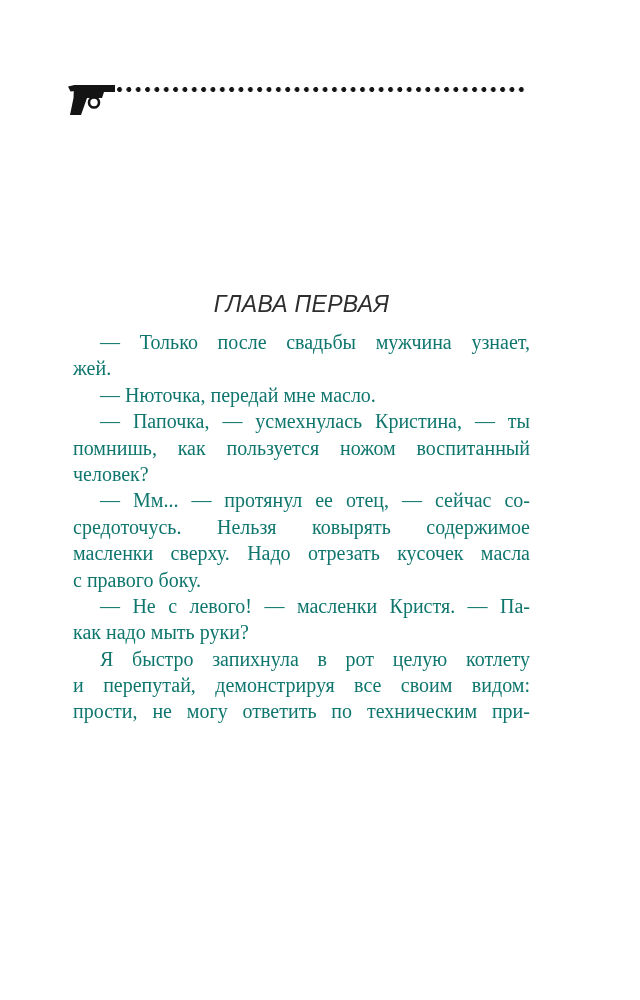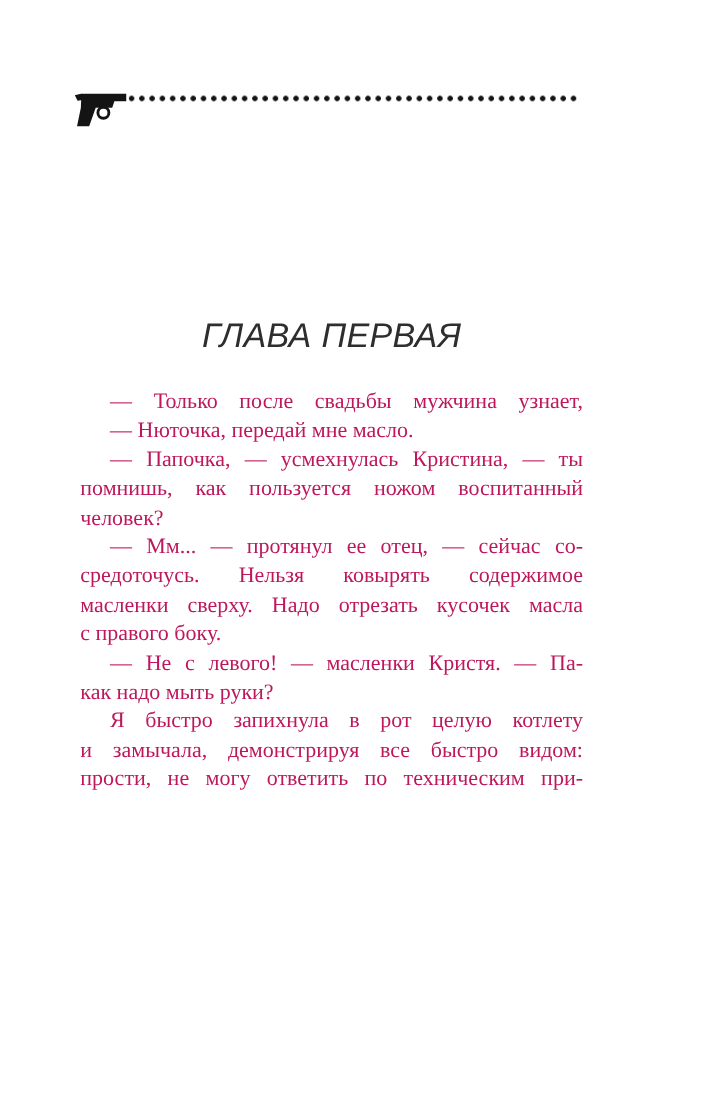--- a/index.html
+++ b/index.html
@@ -45,34 +45,34 @@
   .chapter-title {
     position: absolute;
     left: 73px;
     top: 292px;
     width: 457px;
     margin: 0;
     text-align: center;
     font-family: "Liberation Sans", sans-serif;
     font-style: italic;
     font-weight: 400;
-    font-size: 31px;
+    font-size: 23px;
     line-height: 25px;
     letter-spacing: 0.3px;
     color: #2e2e2e;
   }
   
   .body-text {
     position: absolute;
     left: 73px;
-    top: 352px;
+    top: 329px;
     width: 457px;
     font-size: 20px;
     line-height: 26.4px;
-    color: #be185d;
+    color: #0f766e;
   }
   .para { margin: 0; }
   .line {
     text-align: justify;
     text-align-last: justify;
     height: 26.4px;
     overflow: hidden;
   }
   .line.first { text-indent: 27px; }
   .line.last  { text-align-last: left; }
@@ -89,20 +89,21 @@
       <circle cx="26" cy="17.5" r="5" fill="none" stroke="#141414" stroke-width="2.6"></circle>
     </svg>
     <div class="dots"></div>
   </div>
 
   <h1 class="chapter-title">ГЛАВА ПЕРВАЯ</h1>
 
   <div class="body-text">
       <div class="para">
         <div class="line first">— Только после свадьбы мужчина узнает,</div>
+        <div class="line last">жей.</div>
       </div>
       <div class="para">
         <div class="line first last">— Нюточка, передай мне масло.</div>
       </div>
       <div class="para">
         <div class="line first">— Папочка, — усмехнулась Кристина, — ты</div>
         <div class="line">помнишь, как пользуется ножом воспитанный</div>
         <div class="line last">человек?</div>
       </div>
       <div class="para">
@@ -110,18 +111,18 @@
         <div class="line">средоточусь. Нельзя ковырять содержимое</div>
         <div class="line">масленки сверху. Надо отрезать кусочек масла</div>
         <div class="line last">с правого боку.</div>
       </div>
       <div class="para">
         <div class="line first">— Не с левого! — масленки Кристя. — Па-</div>
         <div class="line last">как надо мыть руки?</div>
       </div>
       <div class="para">
         <div class="line first">Я быстро запихнула в рот целую котлету</div>
-        <div class="line">и замычала, демонстрируя все быстро видом:</div>
+        <div class="line">и перепутай, демонстрируя все своим видом:</div>
         <div class="line">прости, не могу ответить по техническим при-</div>
       </div>
     </div>
 
 </div>
 
 </body></html>

